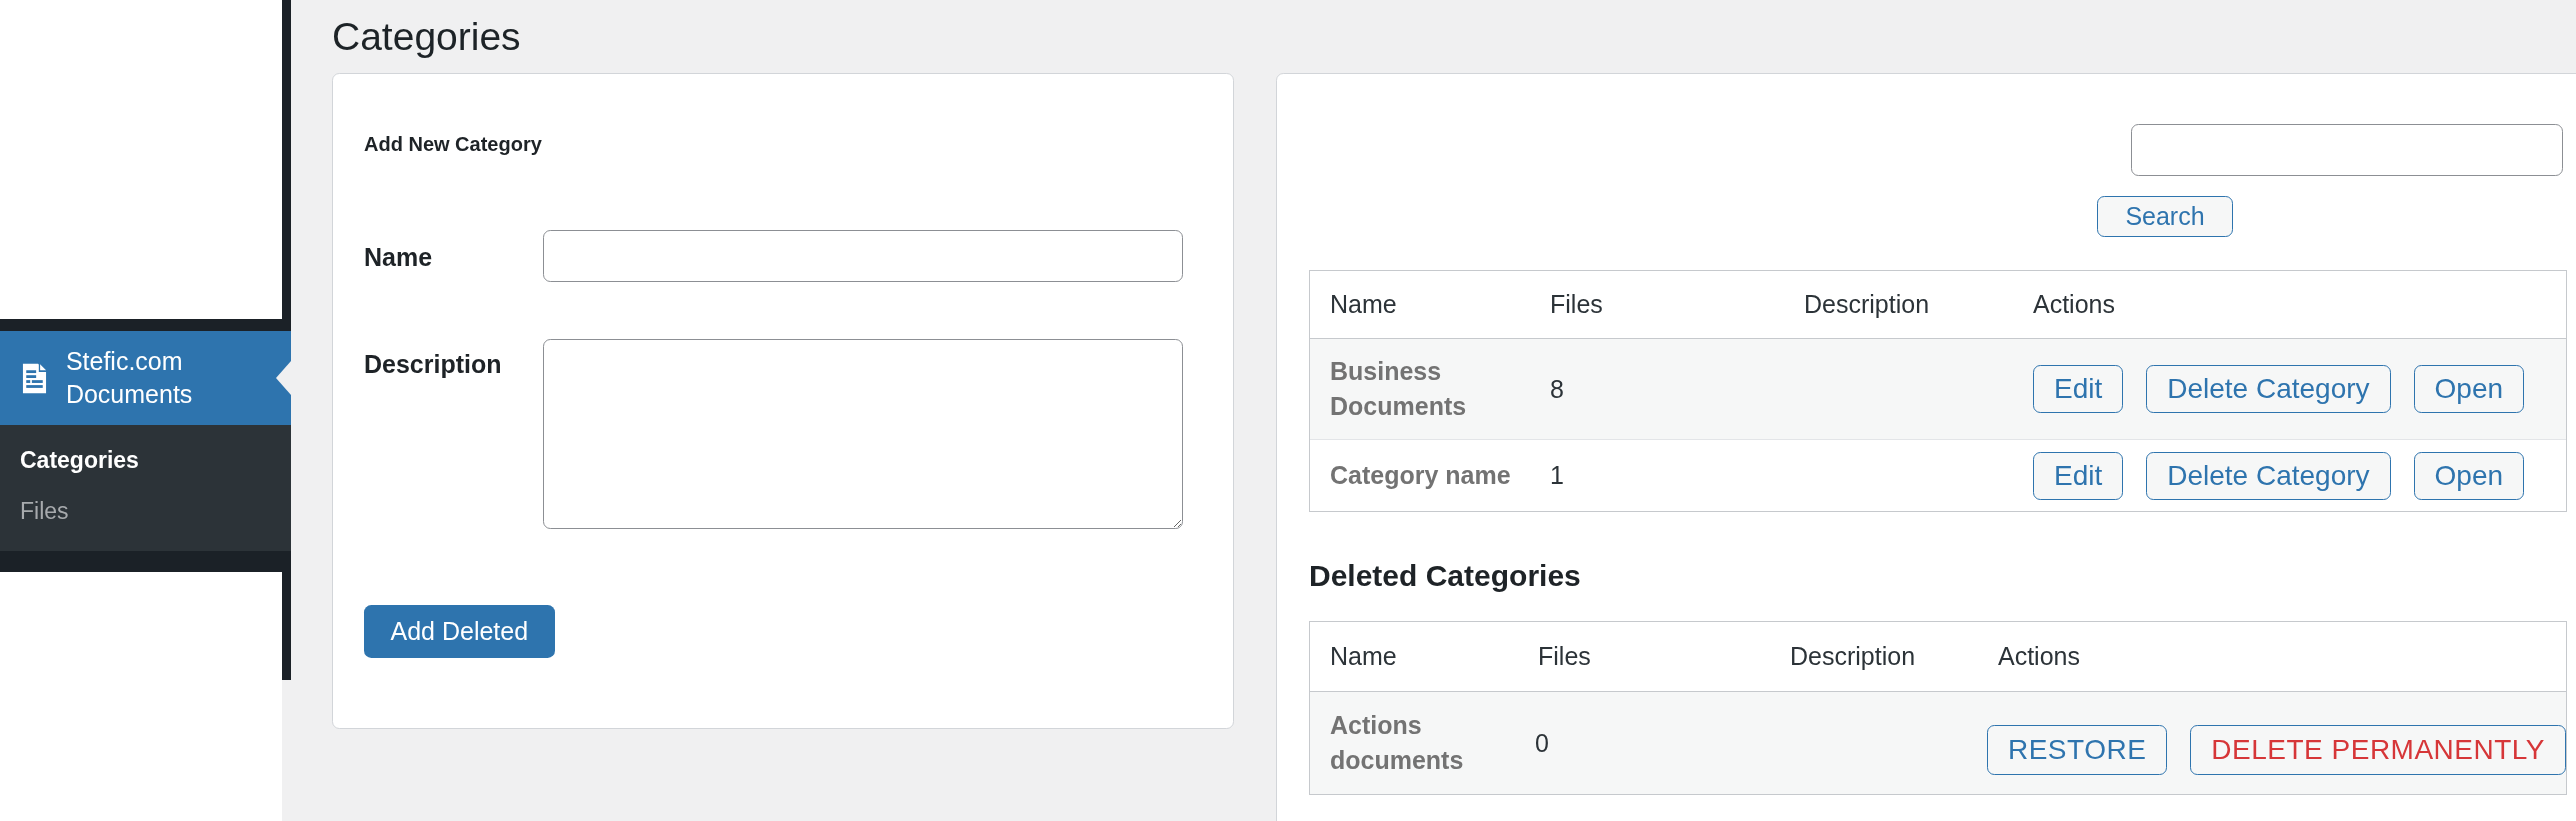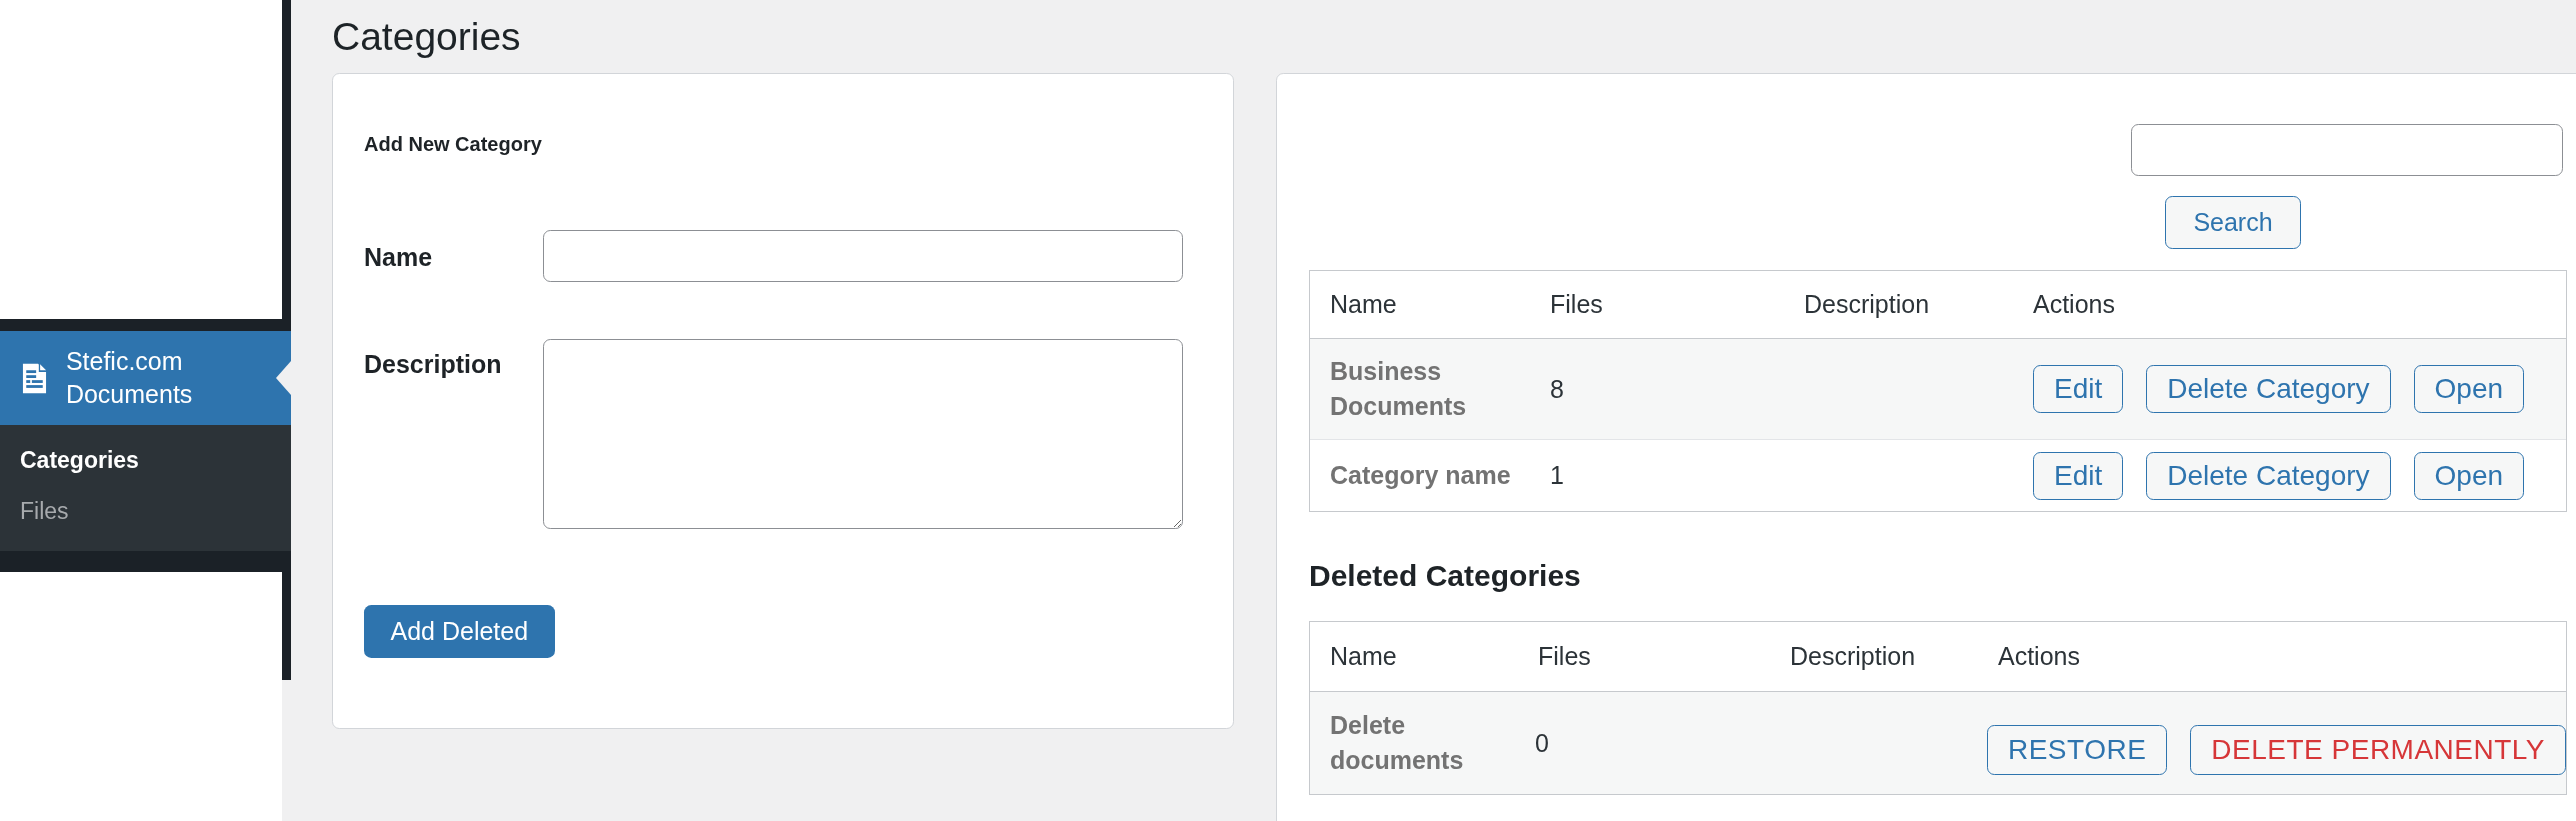--- a/index.html
+++ b/index.html
@@ -63,21 +63,21 @@
     box-sizing:border-box;resize:both;outline:none;
   }
   .btn-primary{
     position:absolute;left:31px;top:531px;height:53px;padding:0 26.5px;
     background:#2e74ae;color:#ffffff;border:none;border-radius:7.3px;
     font-size:25px;font-family:"Liberation Sans", sans-serif;cursor:pointer;
   }
   
   .inp-search{left:854px;top:50px;width:432px;height:52px;}
   .btn-search{
-    position:absolute;left:888px;top:122px;height:53px;padding:0 27.4px;
+    position:absolute;left:820px;top:122px;height:41px;padding:0 27.4px;
     background:#f6f7f7;border:1.8px solid #2e74ae;border-radius:7.3px;color:#2e74ae;
     font-size:25px;font-family:"Liberation Sans", sans-serif;cursor:pointer;
   }
   
   .tbl{
     position:absolute;left:32px;width:1258px;border:1.8px solid #c6c9cd;
     background:#fff;box-sizing:border-box;
   }
   .tbl.current{top:196px;}
   .tbl.deleted{top:547px;}
@@ -191,21 +191,21 @@
 
   <div class="tbl deleted">
     <div class="trow head">
       <div class="cell c-name">Name</div>
       <div class="cell c-files">Files</div>
       <div class="cell c-desc">Description</div>
       <div class="cell c-actions">Actions</div>
     </div>
 
     <div class="trow r-del shade">
-      <div class="cell c-name bold">Delete documents</div>
+      <div class="cell c-name bold">Actions documents</div>
       <div class="cell c-files">0</div>
       <div class="cell c-desc"></div>
       <div class="c-actions">
         <button class="btn-sec upper">RESTORE</button>
         <button class="btn-sec upper danger">DELETE PERMANENTLY</button>
       </div>
     </div>
   </div>
 
 </div>

